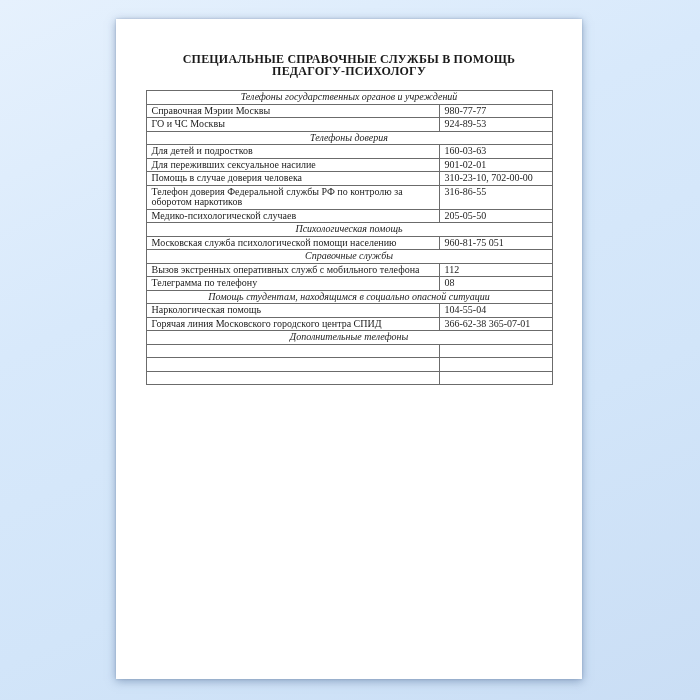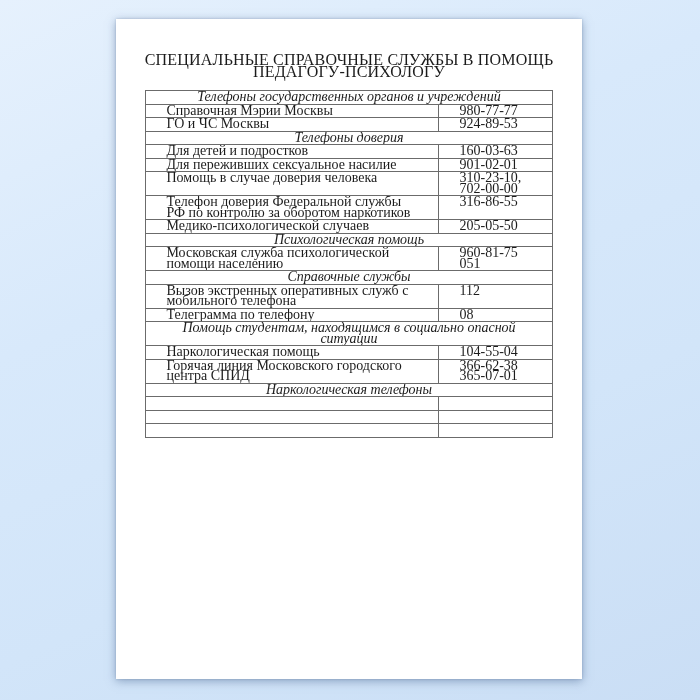--- a/index.html
+++ b/index.html
@@ -21,40 +21,40 @@
     left: 116px;
     top: 19px;
     width: 466px;
     height: 660px;
     background: #ffffff;
     box-shadow: 0 2px 9px rgba(78, 108, 148, 0.55), 0 0 2px rgba(90, 115, 150, 0.35);
   }
   .title {
     margin: 35px 20px 0;
     text-align: center;
-    font-weight: normal;
-    font-size: 16px;
+    font-weight: bold;
+    font-size: 12px;
     line-height: 11.5px;
     color: #1b1b1b;
     letter-spacing: 0.2px;
   }
   table.directory {
     border-collapse: collapse;
     table-layout: fixed;
     width: 406px;
     margin: 13px auto 0;
   }
   col.c-service { width: 293px; }
   col.c-phone   { width: 113px; }
   table.directory td {
     border: 1px solid #6b6b6b;
-    font-size: 14px;
+    font-size: 10px;
     line-height: 10.5px;
     color: #1c1c1c;
-    padding: 1px 20px;
+    padding: 1px 5px;
     vertical-align: top;
     overflow: hidden;
     white-space: normal;
   }
   td.section-cell {
     font-style: italic;
     text-align: center;
     padding: 1px 2px;
   }
   td.empty-cell { height: 10px; }
@@ -131,21 +131,21 @@
           </tr>
           <tr>
             <td>Наркологическая помощь</td>
             <td>104-55-04</td>
           </tr>
           <tr>
             <td>Горячая линия Московского городского центра СПИД</td>
             <td>366-62-38 365-07-01</td>
           </tr>
           <tr>
-            <td colspan="2" class="section-cell">Наркологическая телефоны</td>
+            <td colspan="2" class="section-cell">Дополнительные телефоны</td>
           </tr>
           <tr>
             <td class="empty-cell">&nbsp;</td>
             <td class="empty-cell">&nbsp;</td>
           </tr>
           <tr>
             <td class="empty-cell">&nbsp;</td>
             <td class="empty-cell">&nbsp;</td>
           </tr>
           <tr>

